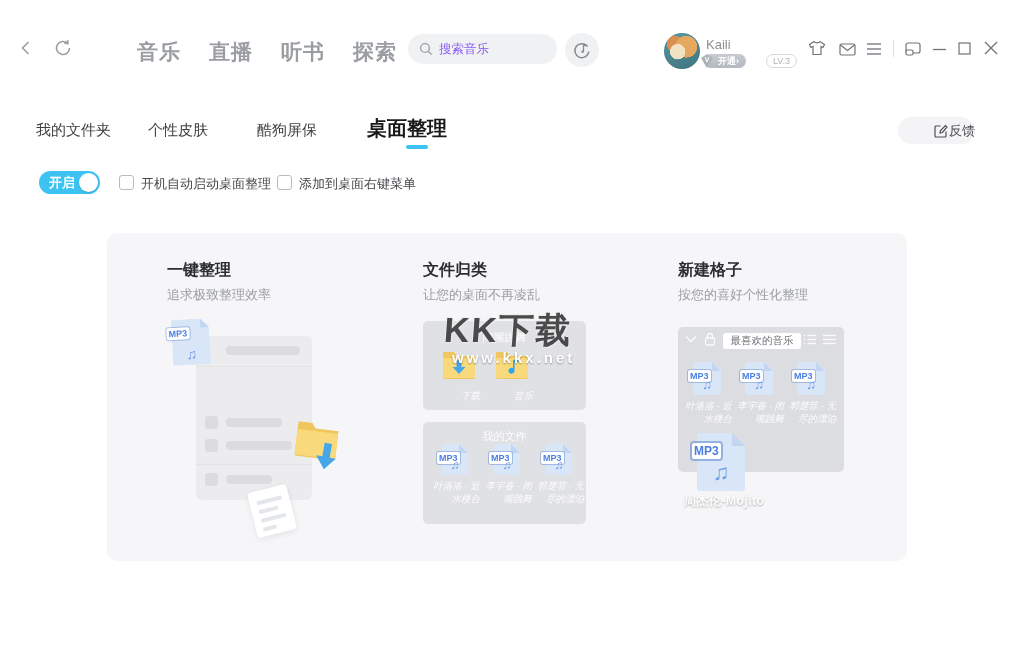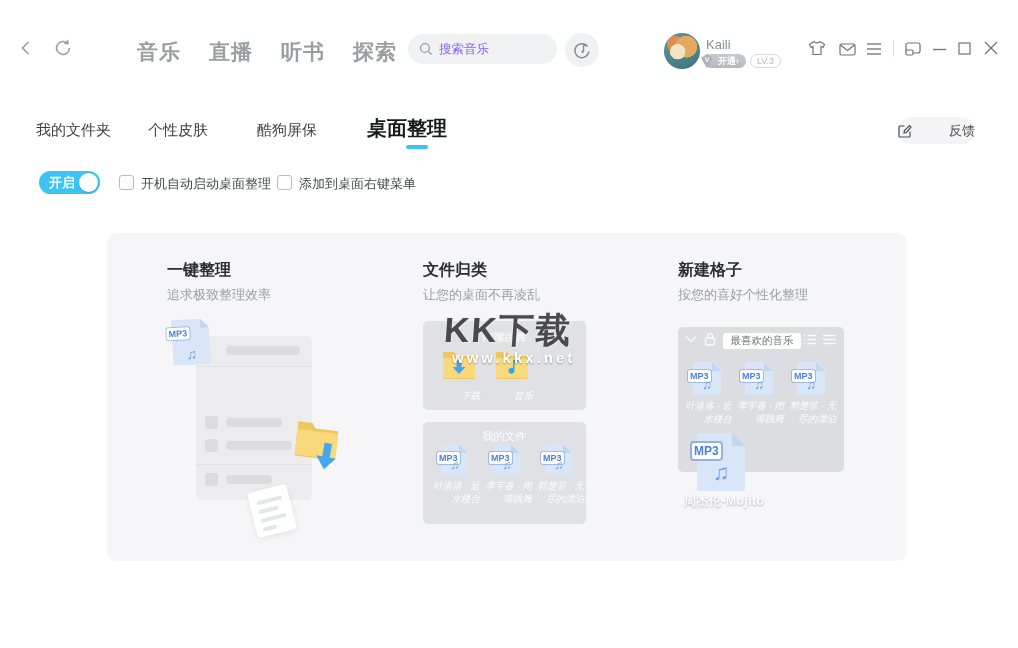--- a/index.html
+++ b/index.html
@@ -15,31 +15,31 @@
   .search .ph { font-size:12.5px; color:#8b5cf6; }
   .circle-btn { position:absolute; left:565px; top:21px; width:34px; height:34px; border-radius:50%; background:#f0f1f3; display:flex; align-items:center; justify-content:center; cursor:pointer; }
   .avatar { position:absolute; left:664px; top:21px; width:36px; height:36px; border-radius:50%; cursor:pointer;
     background:
       radial-gradient(circle at 38% 52%, #f2e2c4 0 26%, rgba(0,0,0,0) 27%),
       radial-gradient(circle at 62% 38%, #e6a75f 0 34%, rgba(0,0,0,0) 35%),
       radial-gradient(circle at 30% 30%, #d98f4e 0 22%, rgba(0,0,0,0) 23%),
       linear-gradient(160deg,#5b98a3,#3e7580);
     box-shadow:0 0 0 1px rgba(0,0,0,.05) inset; }
   .user-name { position:absolute; left:706px; top:25px; font-size:13px; color:#8c8f93; cursor:pointer; }
-  .badges { position:absolute; left:704px; top:42px; display:flex; align-items:center; gap:4px; }
+  .badges { position:absolute; left:704px; top:42px; display:flex; align-items:center; gap:20px; }
   .vip-pill { position:relative; height:14px; background:linear-gradient(#c7cbd1,#b4b9c0); border-radius:8px; color:#fff; font-size:9px; font-weight:700; display:flex; align-items:center; padding:0 7px 0 14px; cursor:pointer; }
   .vip-gem { position:absolute; left:-5px; top:-1px; width:16px; height:16px; }
   .lv-pill { height:14px; border:1px solid #d6d8da; border-radius:8px; color:#b2b5b9; font-size:9px; display:flex; align-items:center; padding:0 6px; background:#fff; }
   .win-sep { position:absolute; left:893px; top:28px; width:1px; height:17px; background:#e0e0e2; }
 
   
   .page-tab { position:absolute; top:109px; font-size:15px; font-weight:500; color:#3d3f42; cursor:pointer; }
   .page-tab.active { top:103px; font-size:20px; font-weight:700; color:#18191b; }
   .tab-underline { position:absolute; left:406px; top:133px; width:22px; height:4px; border-radius:2px; background:#3cc3f3; }
-  .feedback-btn { position:absolute; left:898px; top:105px; width:77px; height:27px; border-radius:14px; background:#f4f4f6; display:flex; align-items:center; justify-content:space-between; gap:1px; cursor:pointer; color:#4c4e52; font-size:13px; }
+  .feedback-btn { position:absolute; left:898px; top:105px; width:77px; height:27px; border-radius:14px; background:#f4f4f6; display:flex; align-items:center; justify-content:flex-end; gap:1px; cursor:pointer; color:#4c4e52; font-size:13px; }
 
   
   .toggle { position:absolute; left:39px; top:159px; width:61px; height:23px; border-radius:12px; background:#3cc3f3; display:flex; align-items:center; cursor:pointer; }
   .toggle .t-label { color:#fff; font-size:13px; font-weight:700; margin-left:10px; }
   .toggle .knob { position:absolute; right:2px; top:2px; width:19px; height:19px; border-radius:50%; background:#fff; box-shadow:0 1px 2px rgba(0,0,0,.15); }
   .checkbox { position:absolute; width:15px; height:15px; border:1.5px solid #b9bbbe; border-radius:3px; background:#fff; cursor:pointer; }
   .cb-label { position:absolute; top:163px; font-size:13px; color:#46484c; cursor:pointer; }
 
   
   .card { position:absolute; left:107px; top:221px; width:800px; height:328px; background:#f6f6f8; border-radius:10px; }

